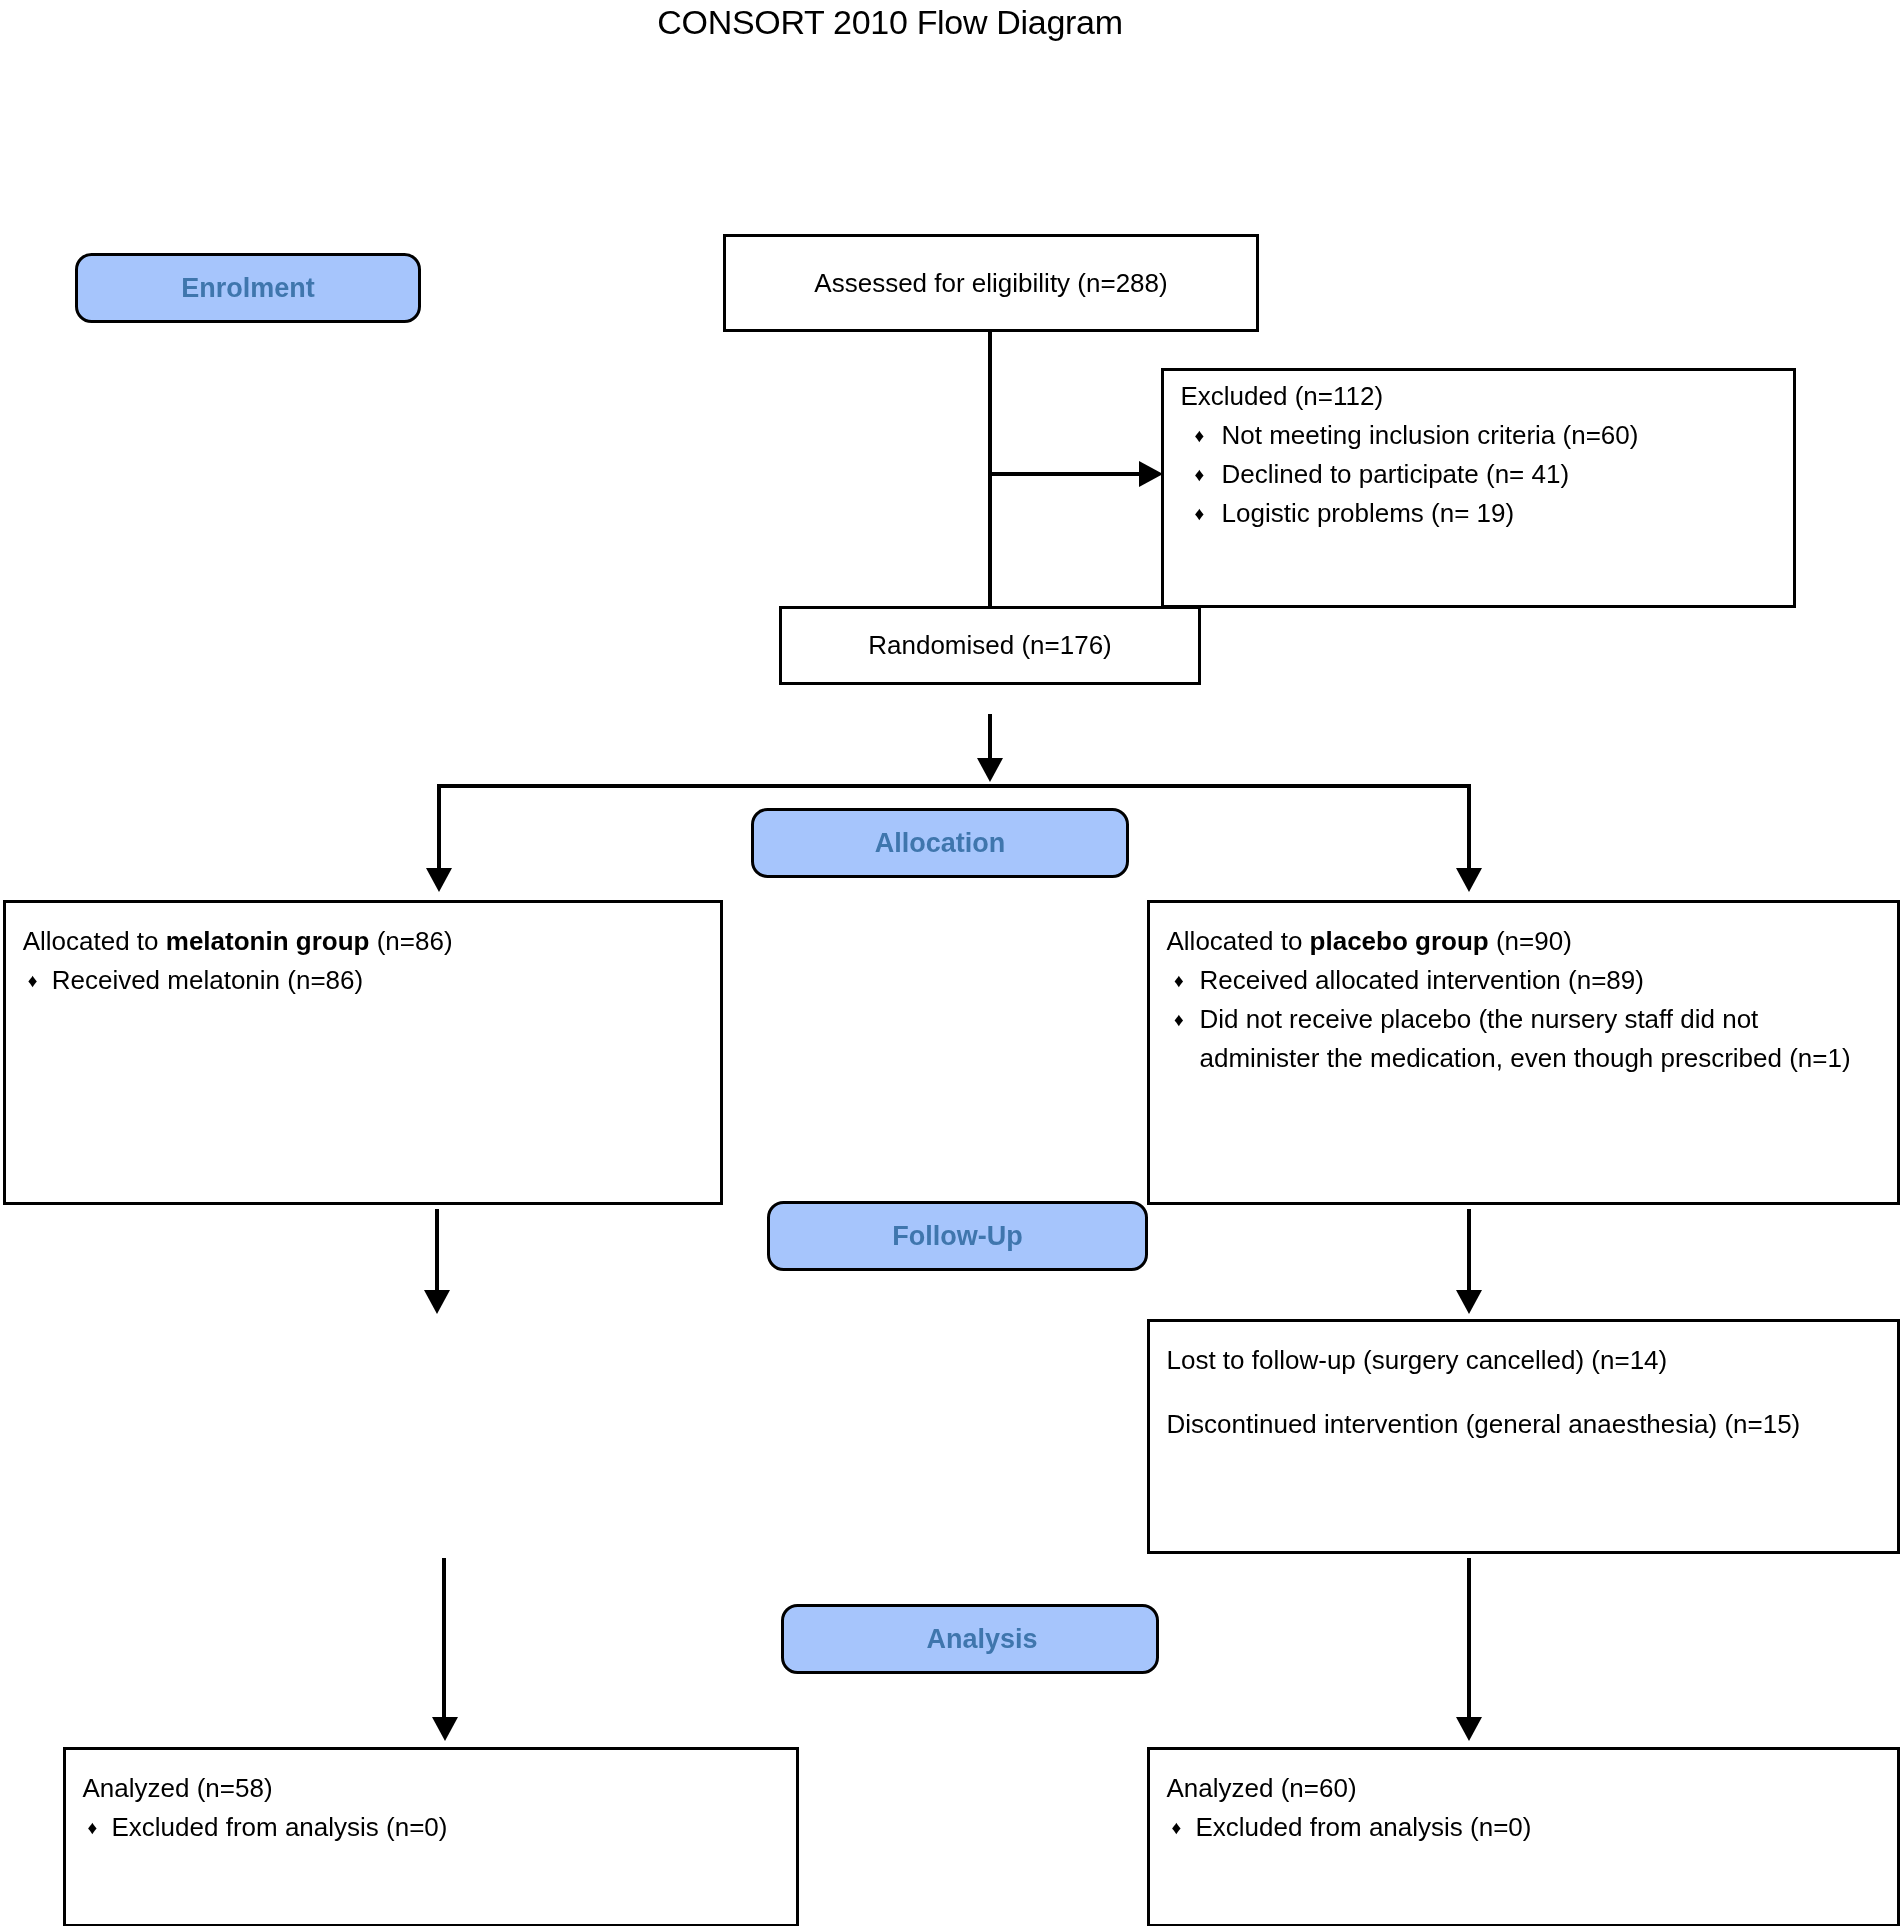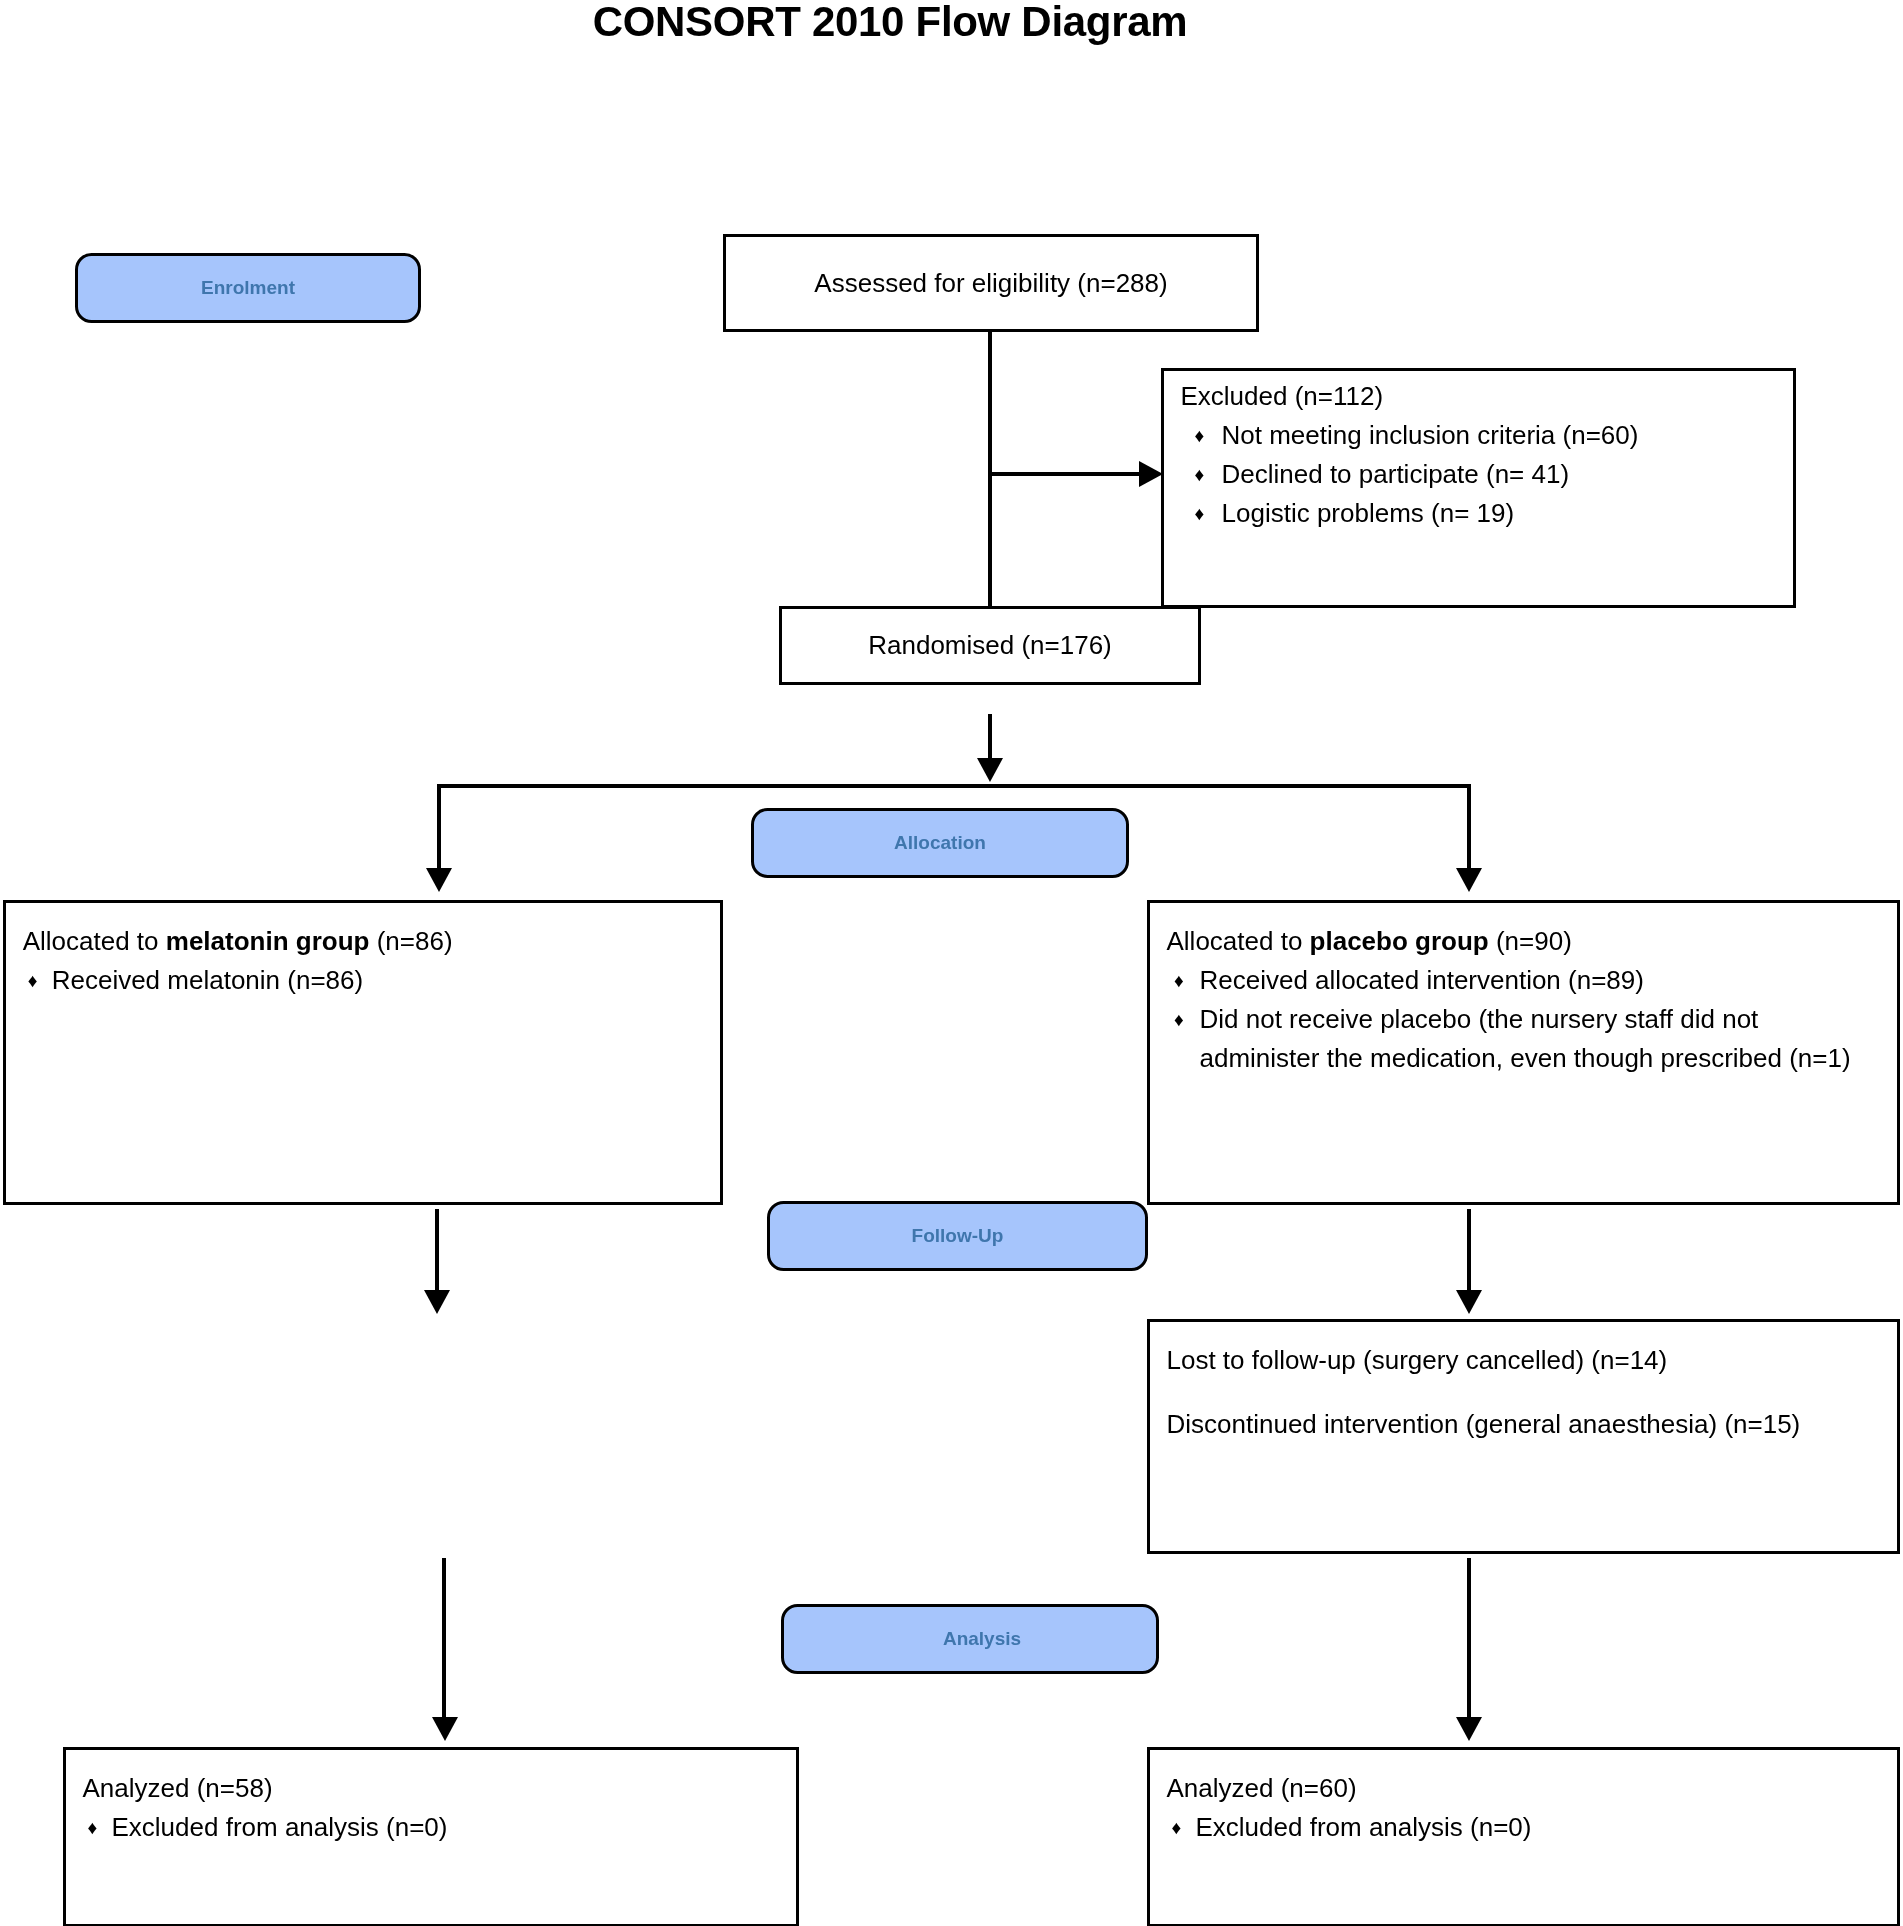--- a/index.html
+++ b/index.html
@@ -20,38 +20,38 @@
     overflow: hidden;
   }
 
   
   .diagram-title {
     position: absolute;
     left: 0;
     top: 0;
     width: 1780px;
     text-align: center;
-    font-size: 42px;
-    font-weight: bold;
+    font-size: 34px;
+    font-weight: normal;
     letter-spacing: -0.3px;
     line-height: 38px;
     padding-top: 2.5px;
   }
 
   
   .stage-badge {
     position: absolute;
     box-sizing: border-box;
     background: #a6c5fc;
     border: 3.8px solid #000000;
     border-radius: 16.5px;
     display: flex;
     align-items: center;
     justify-content: center;
-    font-size: 19px;
+    font-size: 27px;
     font-weight: bold;
     color: #3f76ad;
     letter-spacing: 0px;
   }
 
   
   .node {
     position: absolute;
     box-sizing: border-box;
     background: #ffffff;

